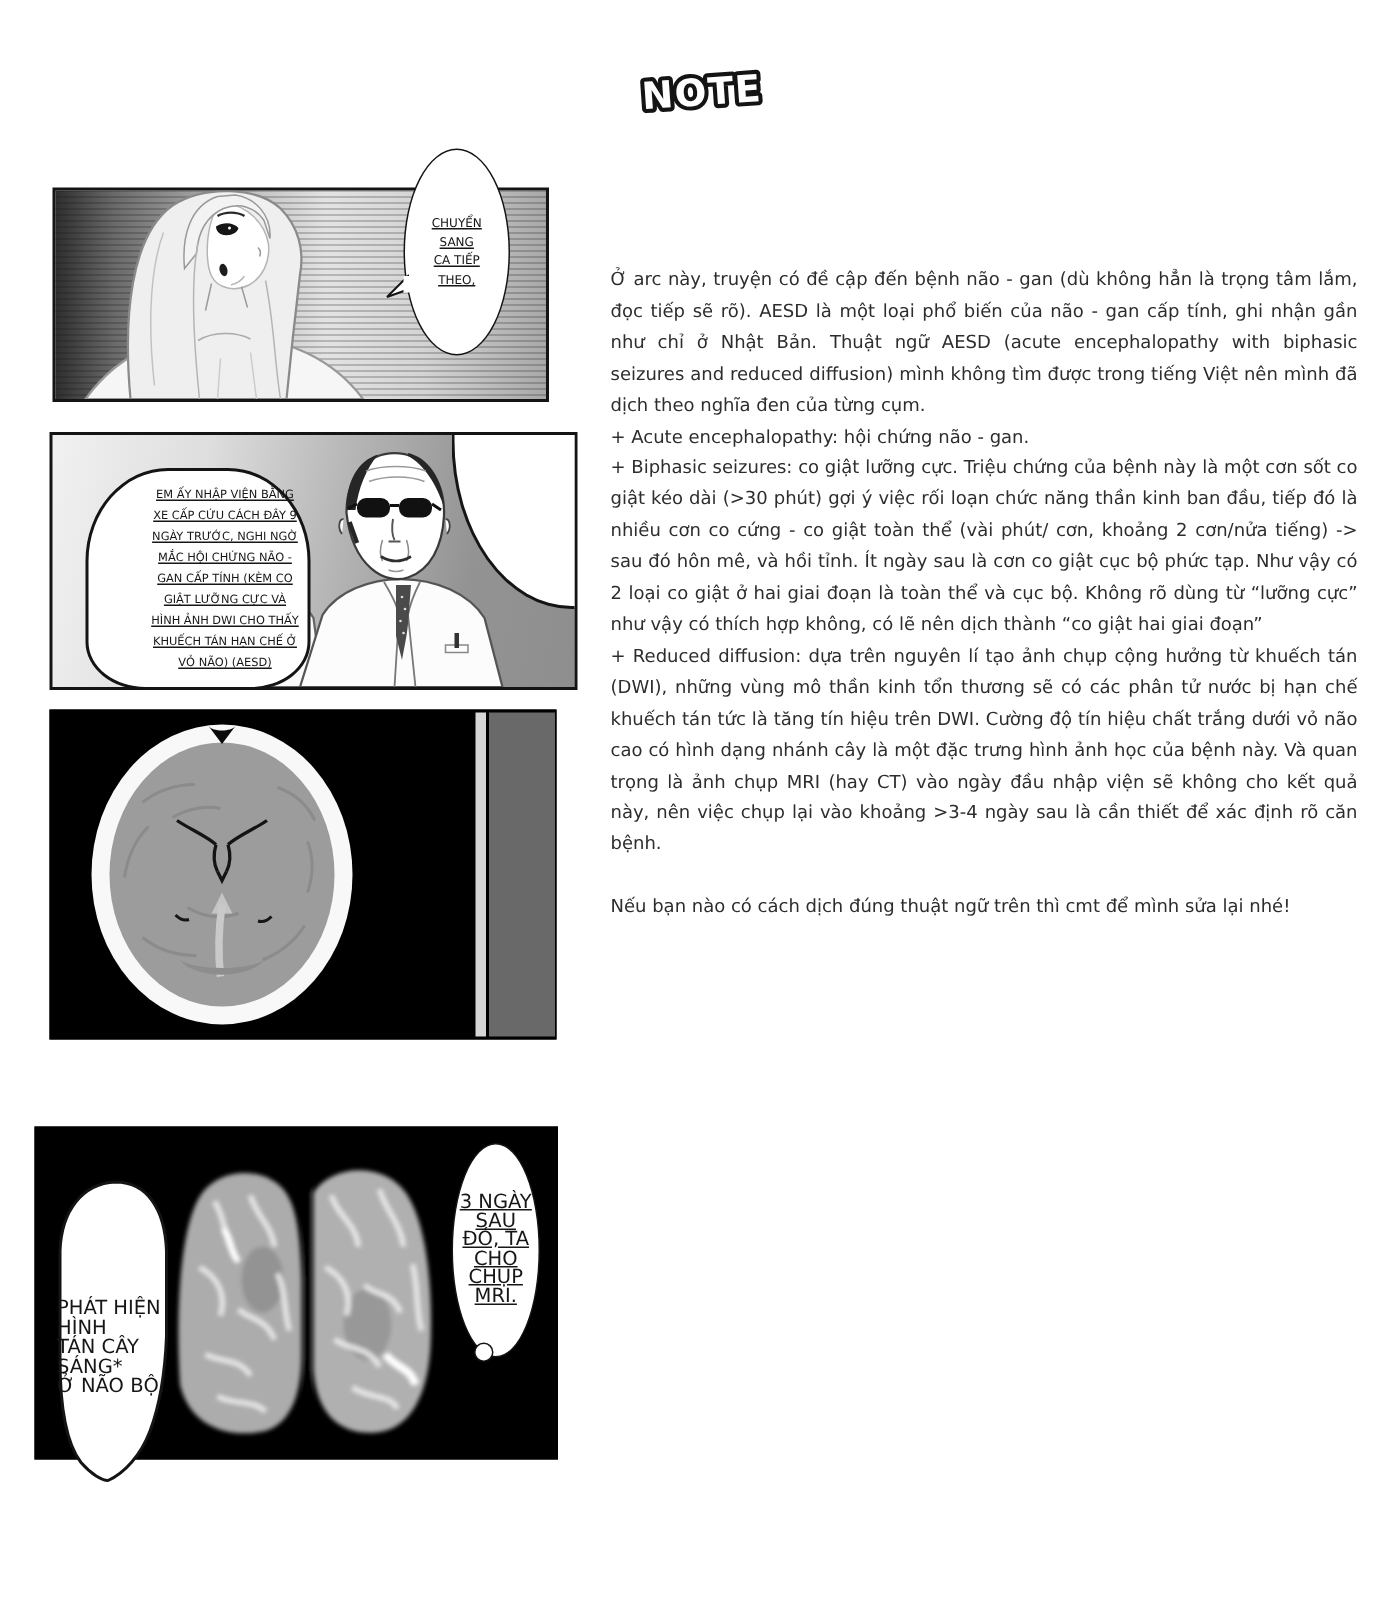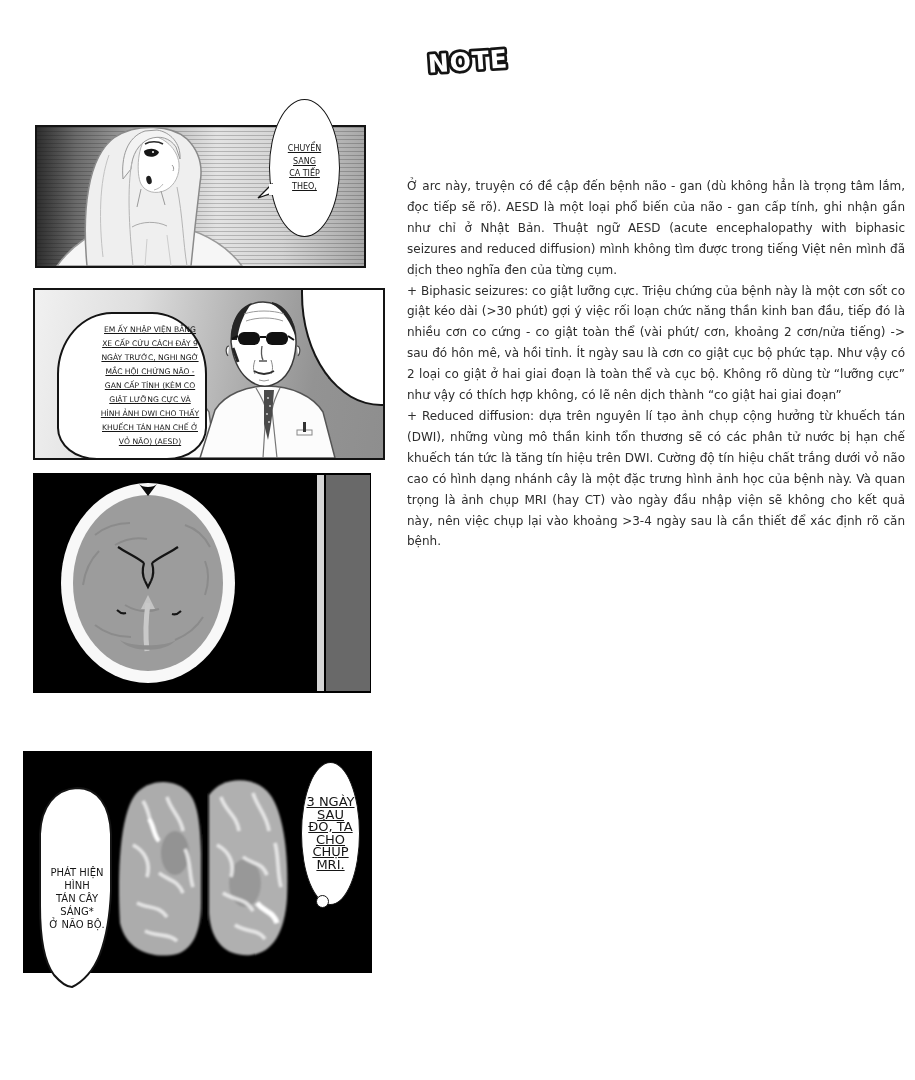--- a/index.html
+++ b/index.html
@@ -31,22 +31,22 @@
   #caption2{position:absolute;top:-2px;right:-2px;width:82px;height:116px;background:#fff;
     border-left:2px solid #151515;border-bottom:2px solid #151515;
     border-bottom-left-radius:80px 112px;z-index:3;}
   #caption2-text{position:absolute;top:32px;right:2px;width:76px;text-align:center;
     font-size:8px;line-height:13px;white-space:pre-line;color:#161616;}
   #bubble3{left:257px;top:544px;width:97px;height:184px;font-size:8px;line-height:12.5px;border-width:2px;}
   #bubble4R{left:301px;top:762px;width:57px;height:141px;font-size:13px;line-height:12.5px;border-width:1.5px;}
   #bubble4R-dot{position:absolute;left:316px;top:895px;width:11px;height:11px;border-radius:50%;
     background:#fff;border:1.5px solid #141414;z-index:5;}
   #bubble4L{position:absolute;left:36px;top:786px;width:82px;height:202px;z-index:5;}
-  #bubble4L-text{position:absolute;left:38px;top:866px;width:78px;text-align:center;
-    font-size:10px;line-height:13px;white-space:pre-line;color:#161616;z-index:6;}
+  #bubble4L-text{position:absolute;left:38px;top:866px;width:78px;
+    font-size:13px;line-height:13px;white-space:pre-line;color:#161616;z-index:6;}
   
   #note-title{position:absolute;left:424px;top:42px;z-index:2;}
   #note-text{position:absolute;left:407px;top:176px;width:498px;color:#2d2d2d;
     font-size:12px;line-height:20.9px;text-align:justify;}
   #note-text p{margin:0;}
   #note-text p.gap{margin-top:20.9px;}
 </style>
 </head>
 <body>
 
@@ -216,17 +216,19 @@
 
   <div id="bubble4R" class="bubble">
     <span>3 NGÀY SAU
 ĐÓ, TA CHO
 CHỤP MRI.</span>
   </div>
   <div id="bubble4R-dot"></div>
 
   <div id="note-text">
     <p>Ở arc này, truyện có đề cập đến bệnh não - gan (dù không hẳn là trọng tâm lắm, đọc tiếp sẽ rõ). AESD là một loại phổ biến của não - gan cấp tính, ghi nhận gần như chỉ ở Nhật Bản. Thuật ngữ AESD (acute encephalopathy with biphasic seizures and reduced diffusion) mình không tìm được trong tiếng Việt nên mình đã dịch theo nghĩa đen của từng cụm.</p>
+    <p>+ Acute encephalopathy: hội chứng não - gan.</p>
     <p>+ Biphasic seizures: co giật lưỡng cực. Triệu chứng của bệnh này là một cơn sốt co giật kéo dài (&gt;30 phút) gợi ý việc rối loạn chức năng thần kinh ban đầu, tiếp đó là nhiều cơn co cứng - co giật toàn thể (vài phút/ cơn, khoảng 2 cơn/nửa tiếng) -&gt; sau đó hôn mê, và hồi tỉnh. Ít ngày sau là cơn co giật cục bộ phức tạp. Như vậy có 2 loại co giật ở hai giai đoạn là toàn thể và cục bộ. Không rõ dùng từ “lưỡng cực” như vậy có thích hợp không, có lẽ nên dịch thành “co giật hai giai đoạn”</p>
     <p>+ Reduced diffusion: dựa trên nguyên lí tạo ảnh chụp cộng hưởng từ khuếch tán (DWI), những vùng mô thần kinh tổn thương sẽ có các phân tử nước bị hạn chế khuếch tán tức là tăng tín hiệu trên DWI. Cường độ tín hiệu chất trắng dưới vỏ não cao có hình dạng nhánh cây là một đặc trưng hình ảnh học của bệnh này. Và quan trọng là ảnh chụp MRI (hay CT) vào ngày đầu nhập viện sẽ không cho kết quả này, nên việc chụp lại vào khoảng &gt;3-4 ngày sau là cần thiết để xác định rõ căn bệnh.</p>
+    <p class="gap">Nếu bạn nào có cách dịch đúng thuật ngữ trên thì cmt để mình sửa lại nhé!</p>
   </div>
 
 </div>
 
 </body></html>

